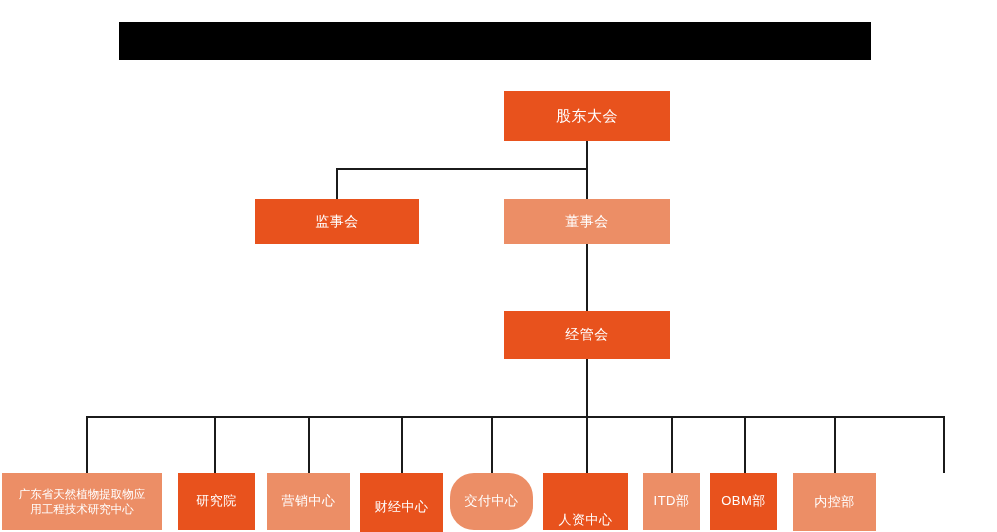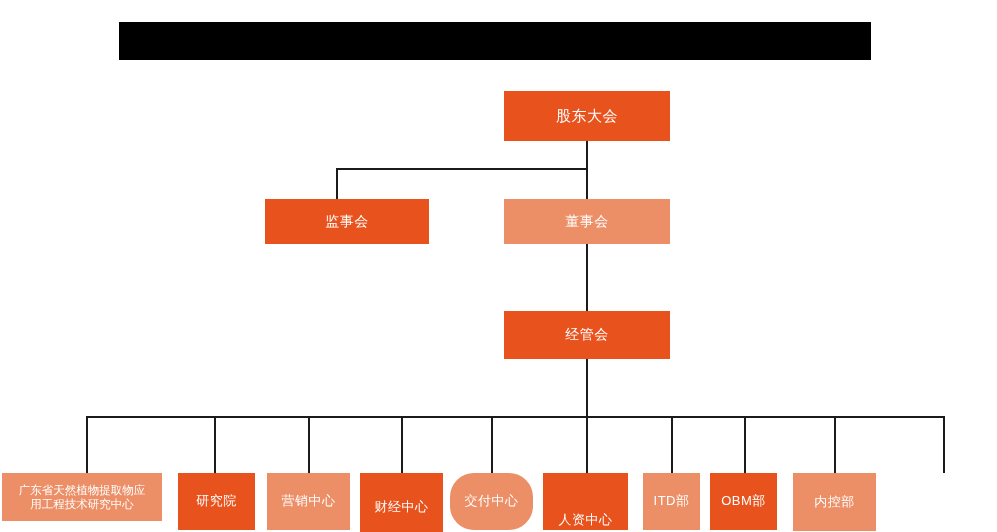--- a/index.html
+++ b/index.html
@@ -81,33 +81,33 @@
   <div class="conn v" style="left:586px; top:416px; height:57px;"></div>
   <div class="conn v" style="left:671px; top:416px; height:57px;"></div>
   <div class="conn v" style="left:744px; top:416px; height:57px;"></div>
   <div class="conn v" style="left:834px; top:416px; height:57px;"></div>
   <div class="conn v" style="left:943px; top:416px; height:57px;"></div>
 
   <div class="node primary" style="left:504px; top:91px; width:166px; height:50px;">
     <span class="node-label t-lg">股东大会</span>
   </div>
 
-  <div class="node primary" style="left:255px; top:199px; width:164px; height:45px;margin-left:10px;">
+  <div class="node primary" style="left:255px; top:199px; width:164px; height:45px;">
     <span class="node-label t-md">监事会</span>
   </div>
 
   <div class="node primary" style="left:504px; top:311px; width:166px; height:48px;">
     <span class="node-label t-md">经管会</span>
   </div>
 
   <div class="node secondary" style="left:504px; top:199px; width:166px; height:45px;">
     <span class="node-label t-md">董事会</span>
   </div>
 
-  <div class="node secondary" style="left:2px; top:473px; width:160px; height:48px;">
+  <div class="node secondary" style="left:2px; top:473px; width:160px; height:57px;">
     <span class="node-label t-xs">广东省天然植物提取物应
 用工程技术研究中心</span>
   </div>
 
   <div class="node primary" style="left:178px; top:473px; width:77px; height:57px;">
     <span class="node-label t-sm">研究院</span>
   </div>
 
   <div class="node secondary" style="left:267px; top:473px; width:83px; height:57px;">
     <span class="node-label t-sm">营销中心</span>

